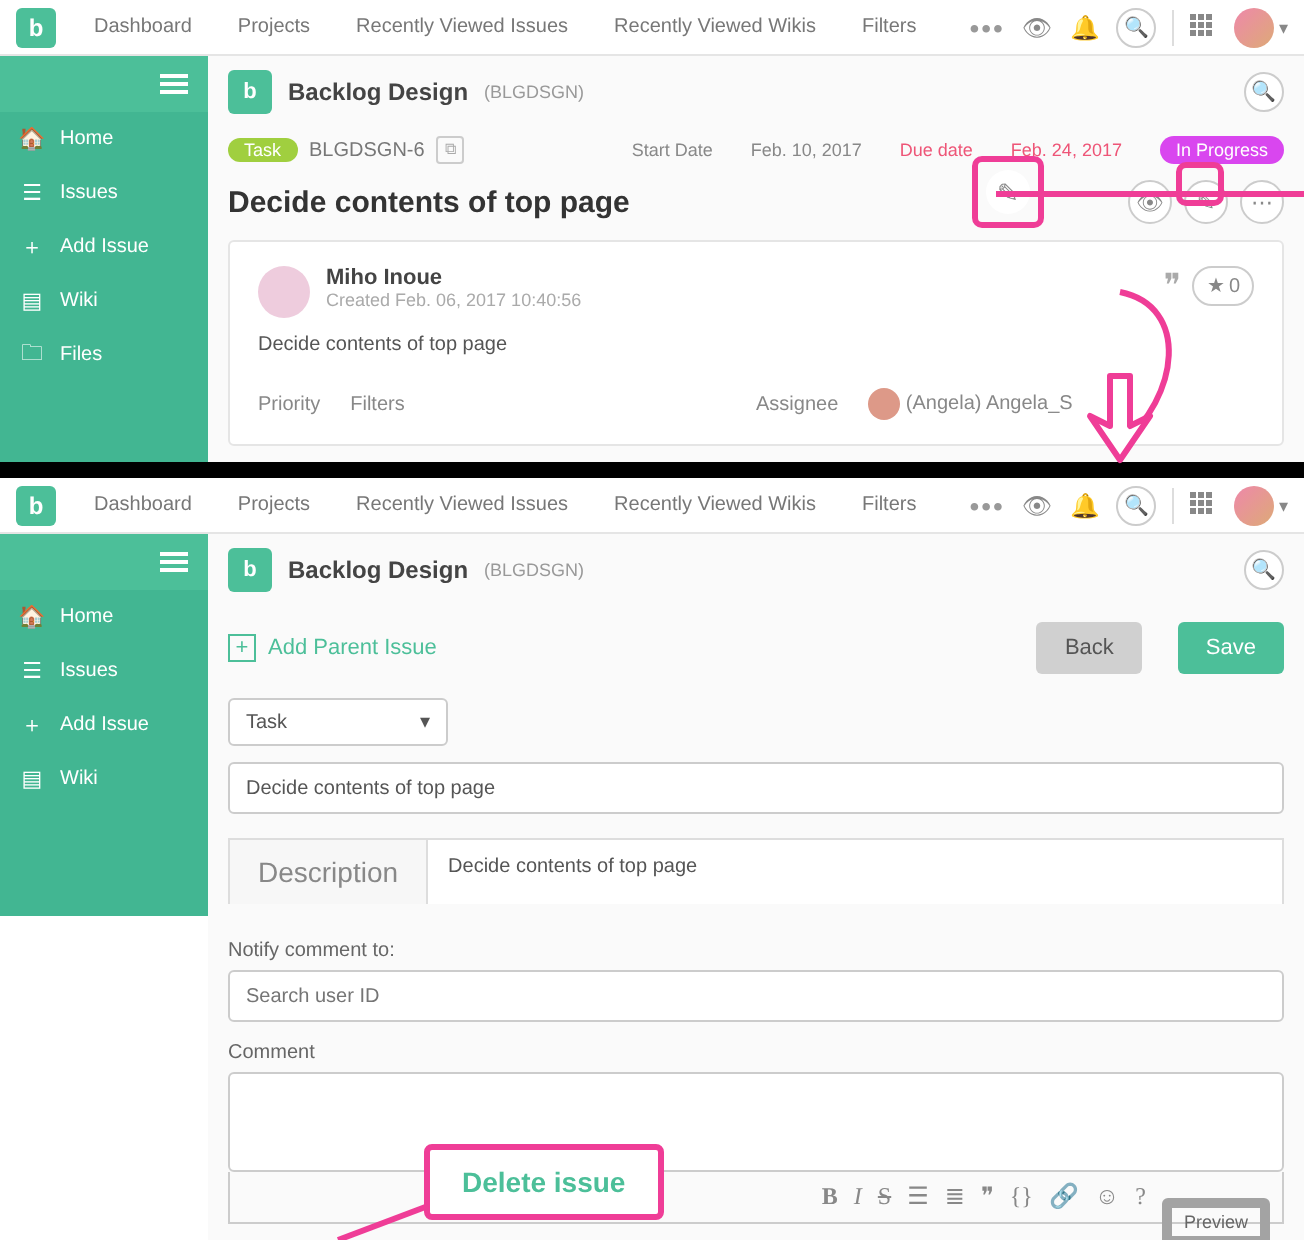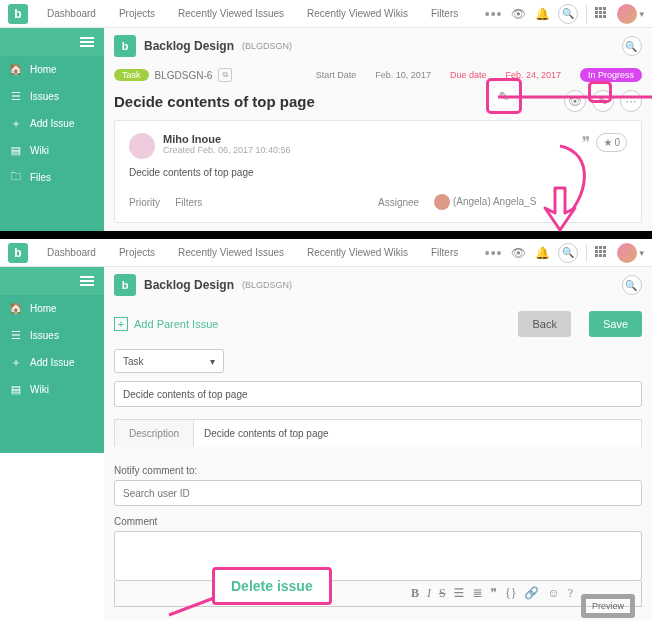--- a/index.html
+++ b/index.html
@@ -66,21 +66,21 @@
   
   .addparent { display:flex; align-items:center; padding:8px 10px; gap:6px; color:#4cbf99; font-size:11px;}
   .addparent .plus-sq { width:14px; height:14px; border:1px solid #4cbf99; display:inline-flex; align-items:center; justify-content:center; font-size:11px;}
   .btn { height:26px; padding:0 14px; border-radius:3px; font-size:11px; display:inline-flex; align-items:center; justify-content:center; cursor:pointer; border:none;}
   .btn-save { background:#4cbf99; color:#fff;}
   .btn-back { background:#d0d0d0; color:#555;}
   .form-row { padding:4px 10px;}
   .select { display:inline-flex; align-items:center; justify-content:space-between; border:1px solid #ccc; background:#fff; border-radius:3px; height:24px; padding:0 8px; font-size:10px; color:#555; width:110px;}
   .input { width:100%; border:1px solid #ccc; background:#fff; border-radius:3px; height:26px; padding:0 8px; font-size:10px; color:#555;}
   .tabs-box { margin:8px 10px 0 10px; border:1px solid #ddd; border-bottom:none; background:#fff; display:flex;}
-  .tab { padding:8px 14px; font-size:10px; color:#888; border-right:1px solid #ddd; background:#f7f7f7;}
+  .tab { padding:8px 14px; font-size:14px; color:#888; border-right:1px solid #ddd; background:#f7f7f7;}
   .tab-content { flex:1; padding:8px 10px; font-size:10px; color:#555; background:#fff;}
   
   .section3 { display:flex;}
   .side-spacer { width:104px; background:#fff;}
   .s3-content { flex:1; padding:12px 10px 20px 10px; background:#fafafa; position:relative;}
   .lbl { font-size:10px; color:#666; margin-bottom:4px; display:block;}
   .textarea { width:100%; height:50px; border:1px solid #ccc; background:#fff; border-radius:3px;}
   .editor-bar { border:1px solid #ccc; border-top:none; background:#fafafa; height:26px; display:flex; align-items:center; padding:0 6px; gap:8px; color:#888; font-size:12px; justify-content:flex-end;}
   .editor-bar .edspace { flex:1;}
   .ed-icon { font-family: Georgia, serif;}

